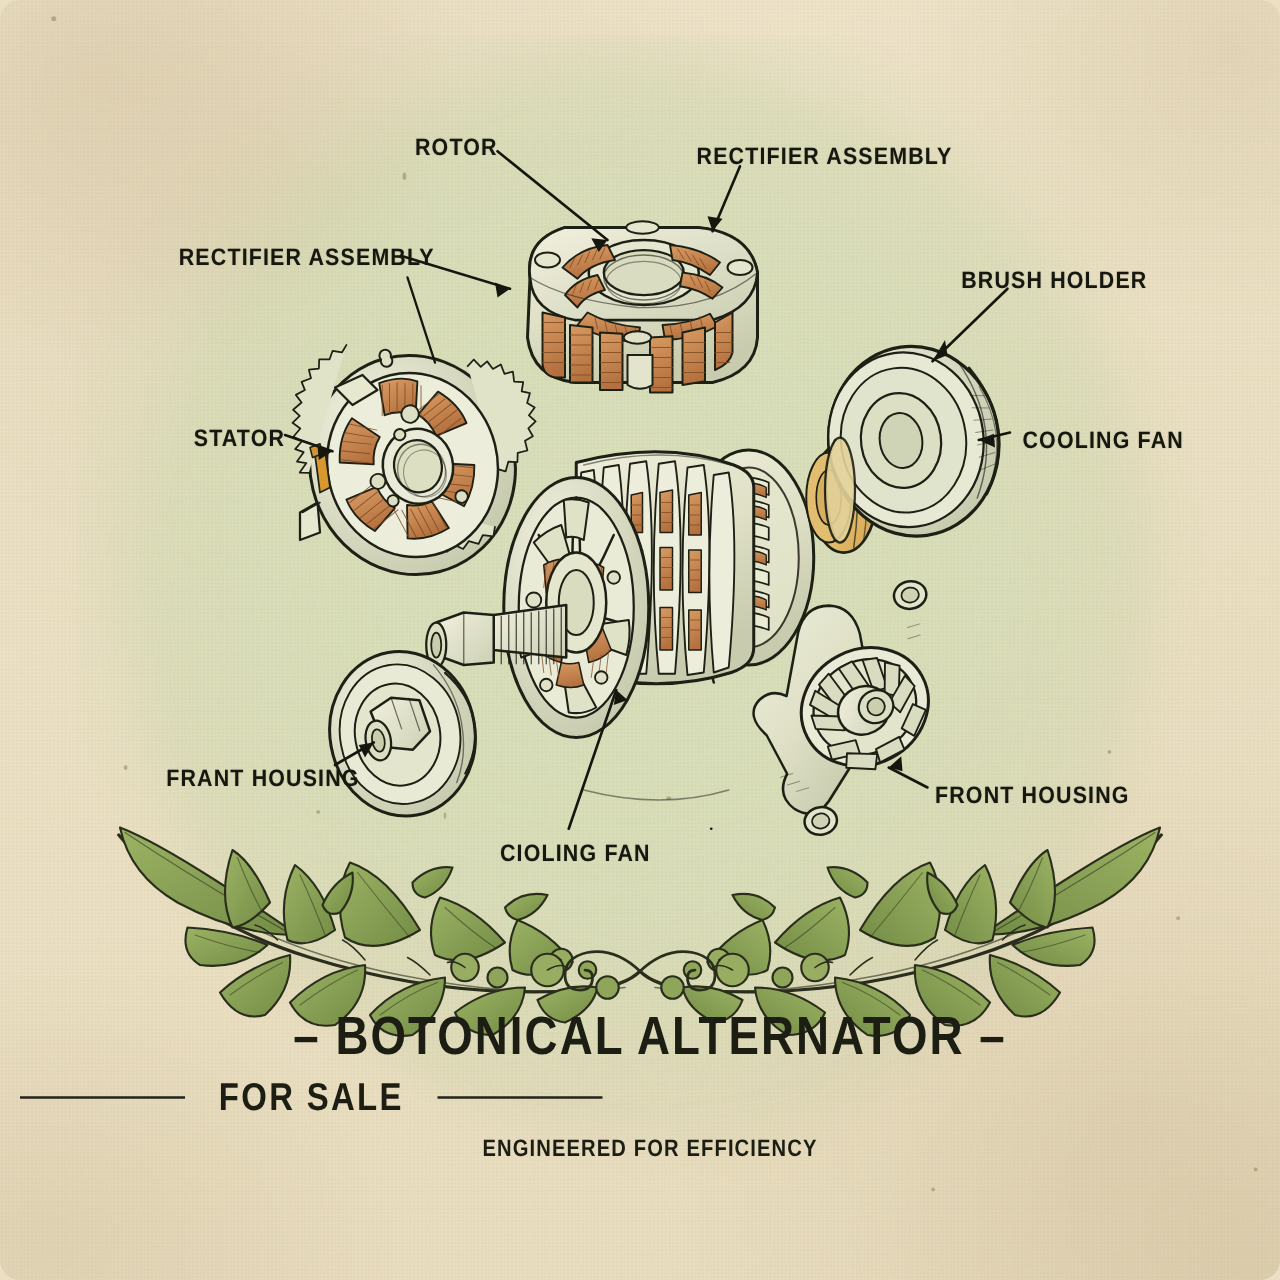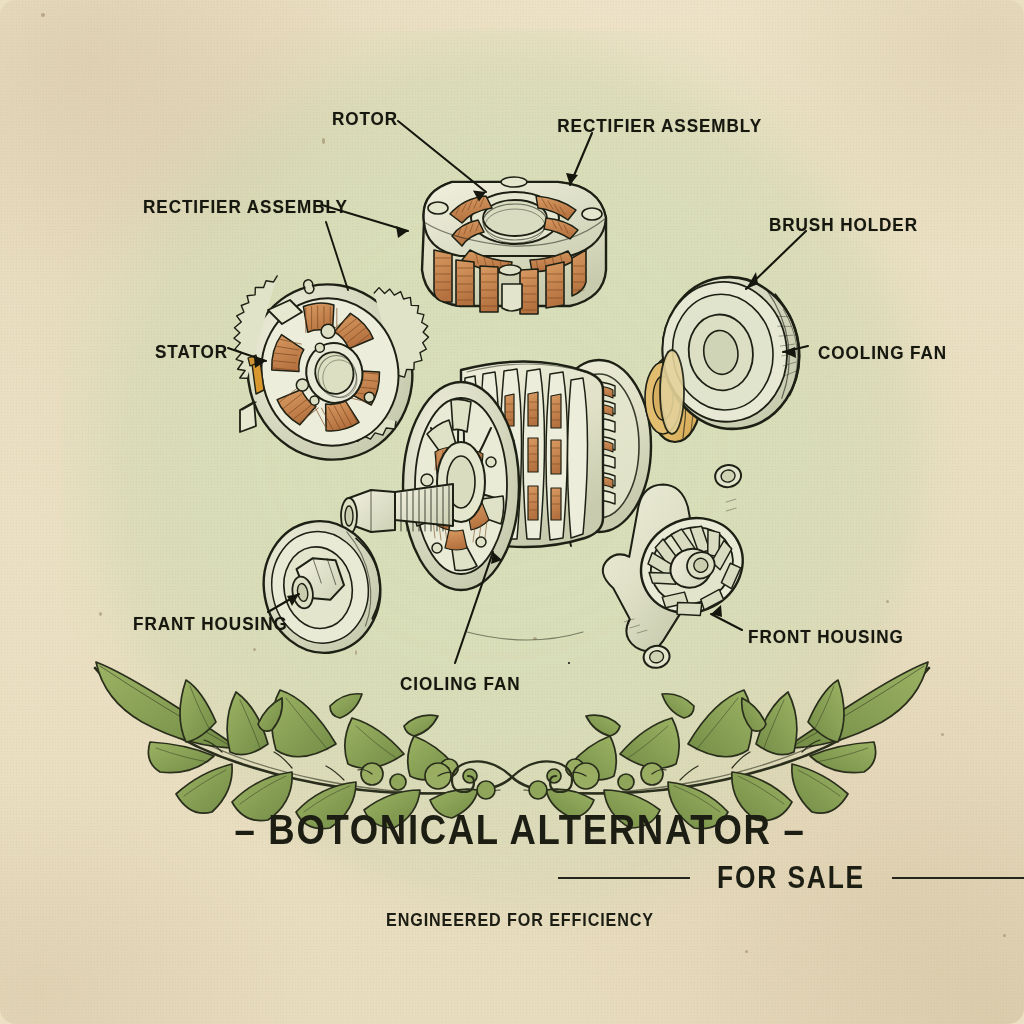--- a/index.html
+++ b/index.html
@@ -76,21 +76,21 @@
   
   .title-wrap{position:absolute;left:16px;right:0;top:808px;text-align:center;}
   .main-title{
     color:#1c1d13;
     font-family:"Liberation Sans Narrow","Liberation Sans",sans-serif;
     font-size:43px;font-weight:700;letter-spacing:.045em;
     transform:scaleX(.85);
     line-height:1;
   }
   .subtitle-row{
-    display:flex;align-items:center;justify-content:flex-end;gap:14px;margin-top:9px;
+    display:flex;align-items:center;justify-content:flex-start;gap:14px;margin-top:9px;
   }
   .rule{height:2px;width:132px;background:#23241a;}
   .subtitle{
     color:#1c1d13;
     font-family:"Liberation Sans Narrow","Liberation Sans",sans-serif;
     font-size:31px;font-weight:700;letter-spacing:.07em;transform:scaleX(.85);
   }
   .tagline{
     margin-top:13px;color:#1c1d13;
     font-family:"Liberation Sans Narrow","Liberation Sans",sans-serif;

